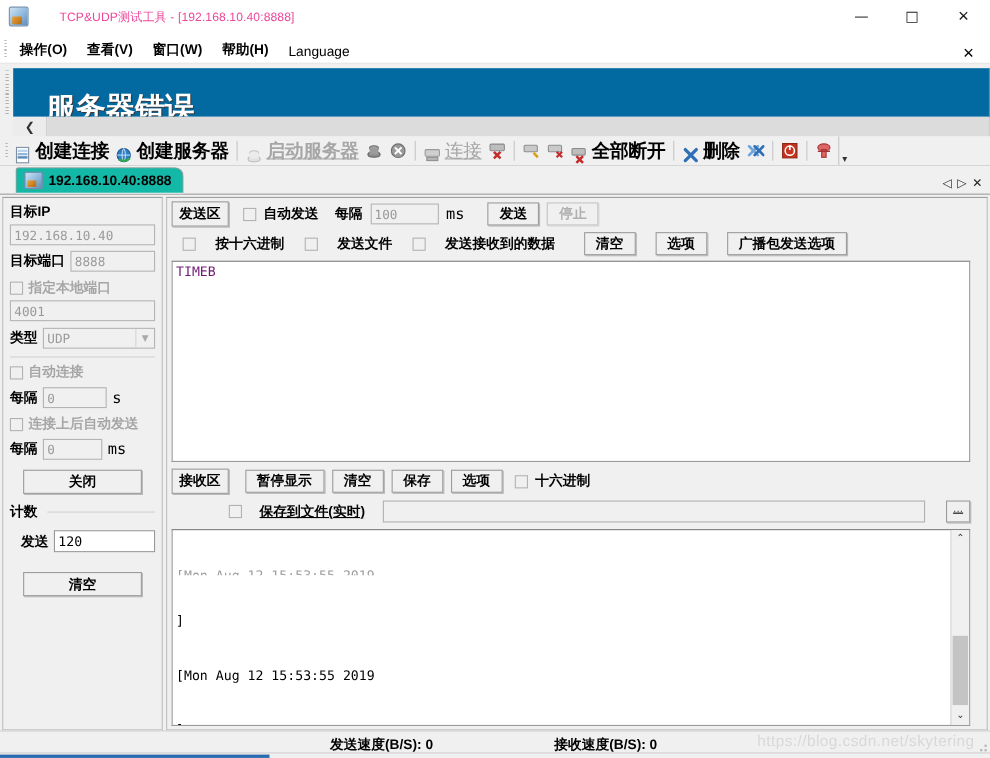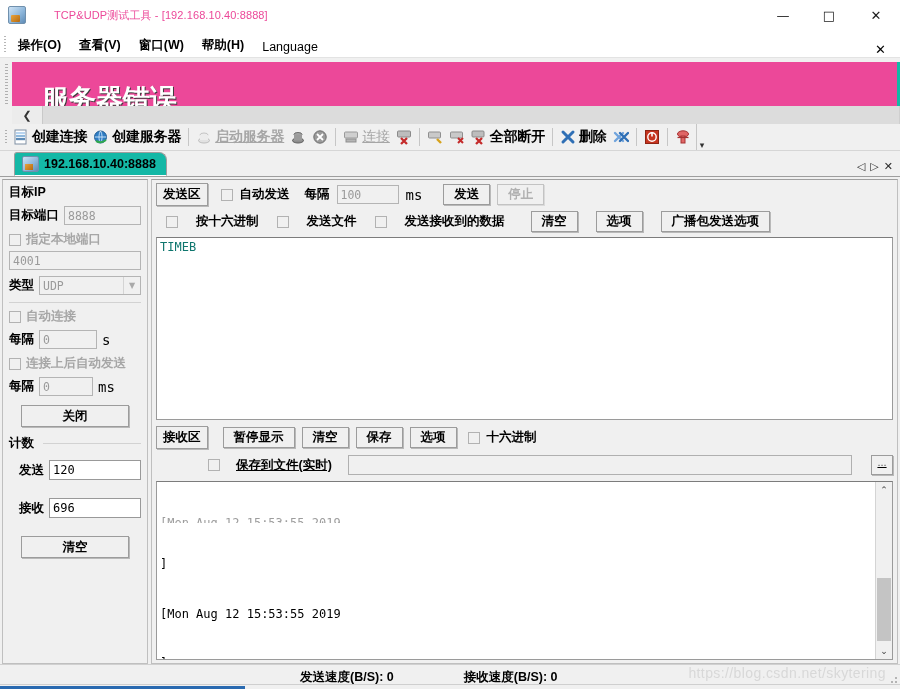--- a/index.html
+++ b/index.html
@@ -112,26 +112,26 @@
   .banner-grip {
     width: 12px;
     display: flex; align-items: center; justify-content: center;
   }
   .banner-grip i {
     display: block; width: 3px; height: 40px;
     background-image: repeating-linear-gradient(to bottom,#b0b0b0 0 1px,transparent 1px 3px);
   }
   .banner {
     flex: 1;
-    background: #ec4899;
+    background: #0369a1;
     display: flex;
     align-items: flex-end;
     overflow: hidden;
     position: relative;
-    border-right: 3px solid #14b8a6;
+    border-right: 1px solid #14b8a6;
   }
   .banner-text {
     font-family: "DejaVu Sans", sans-serif;
     font-size: 27px;
     font-weight: bold;
     color: #ffffff;
     margin-left: 30px;
     line-height: 1;
     position: relative;
     bottom: -6px;
@@ -174,24 +174,24 @@
   }
   .tb-grip {
     width: 8px; height: 22px;
     display: flex; align-items: center; justify-content: center;
   }
   .tb-grip i {
     display: block; width: 2px; height: 15px;
     background-image: repeating-linear-gradient(to bottom,#b0b0b0 0 1px,transparent 1px 3px);
   }
   .tb-item {
-    display: flex; align-items: center;
+    display: flex; align-items: flex-end;
     padding: 1px 3px;
     white-space: nowrap;
-    font-size: 14px;
+    font-size: 17px;
   }
   .tb-item.dim { color: #a6a6a6; text-decoration: underline; }
   .tb-sep {
     width: 1px; height: 18px;
     background: #c6c6c6;
     margin: 0 4px;
   }
   .tb-label { margin-left: 3px; font-weight: bold; letter-spacing: -.2px;}
   .tb-label.thin { font-weight: normal; }
   .ico {
@@ -379,21 +379,21 @@
   
   .right {
     flex: 1;
     min-width: 0;
     margin-left: 3px;
     border: 1px solid #bfbfbf;
     border-top: 1px solid #9f9f9f;
     background: #f0f0f0;
     display: flex;
     flex-direction: column;
-    padding: 3px 4px 3px 4px;
+    padding: 3px 15px 3px 4px;
     box-sizing: border-box;
   }
   .tagbtn {
     border: 1px solid #9c9c9c;
     background: #f0f0f0;
     font-size: 12.5px;
     font-weight: bold;
     padding: 2px 6px;
     box-shadow: 1px 1px 0 #b9b9b9;
     white-space: nowrap;
@@ -435,21 +435,21 @@
     border-top-color: #7c7c7c;
     background: #ffffff;
     margin-top: 5px;
     font-family: "DejaVu Sans Mono", monospace;
     font-size: 12px;
     line-height: 15px;
     padding: 2px 3px;
     box-sizing: border-box;
     white-space: pre;
     overflow: hidden;
-    color: #0f766e;
+    color: #701a75;
   }
   .splitter { height: 6px; flex: none; }
   .recv-toolbar { display: flex; align-items: center; gap: 7px; }
   .recv-toolbar2 { display: flex; align-items: center; gap: 16px; margin-top: 6px; padding-left: 52px; text-decoration: underline; }
   .path-input {
     flex: 1;
     height: 20px;
     border: 1px solid #b0b0b0;
     background: #f0f0f0;
     box-sizing: border-box;
@@ -527,21 +527,21 @@
     display: flex;
     align-items: center;
     position: relative;
   }
   .st-cell {
     font-size: 12.5px;
     font-weight: bold;
     white-space: nowrap;
   }
   .st-1 { margin-left: 300px; }
-  .st-2 { margin-left: 70px; }
+  .st-2 { margin-left: 110px; }
   .st-grip {
     position: absolute;
     right: 3px; bottom: 2px;
     width: 11px; height: 11px;
   }
   .st-grip i {
     position: absolute;
     width: 2px; height: 2px;
     background: #b4b4b4;
   }
@@ -776,20 +776,21 @@
       <span>◁</span>
       <span>▷</span>
       <span>✕</span>
     </div>
   </div>
 
   <div class="body">
 
     <div class="left">
       <div class="lbl">目标IP</div>
+      <div class="field w-full mt3">192.168.10.40</div>
 
       <div class="row mt5">
         <span class="lbl">目标端口</span>
         <span class="field" style="width:80px">8888</span>
       </div>
 
       <div class="row mt6">
         <span class="chk"></span>
         <span class="lbl dim">指定本地端口</span>
       </div>
@@ -830,24 +831,20 @@
       <div class="row" style="margin-top:8px">
         <span class="grp-title">计数</span>
         <span class="grp-line"></span>
       </div>
 
       <div class="row" style="margin-top:8px">
         <span class="lbl" style="margin-left:10px">发送</span>
         <span class="cnt-field">120</span>
       </div>
 
-      <div class="row" style="margin-top:18px">
-        <span class="lbl" style="margin-left:10px">接收</span>
-        <span class="cnt-field">696</span>
-      </div>
 
       <div class="btn wide" style="margin-top:18px">清空</div>
     </div>
 
     <div class="right">
 
       <div class="send-toolbar">
         <span class="tagbtn">发送区</span>
         <span class="chk" style="margin-left:6px"></span>
         <span class="ck-lbl">自动发送</span>

